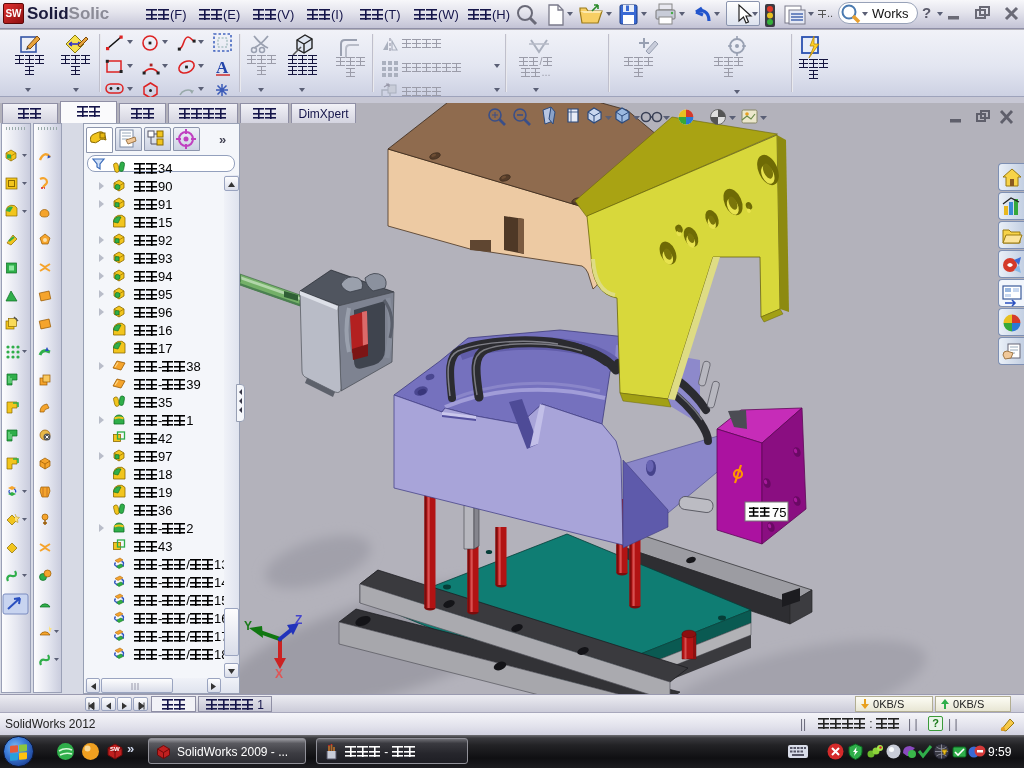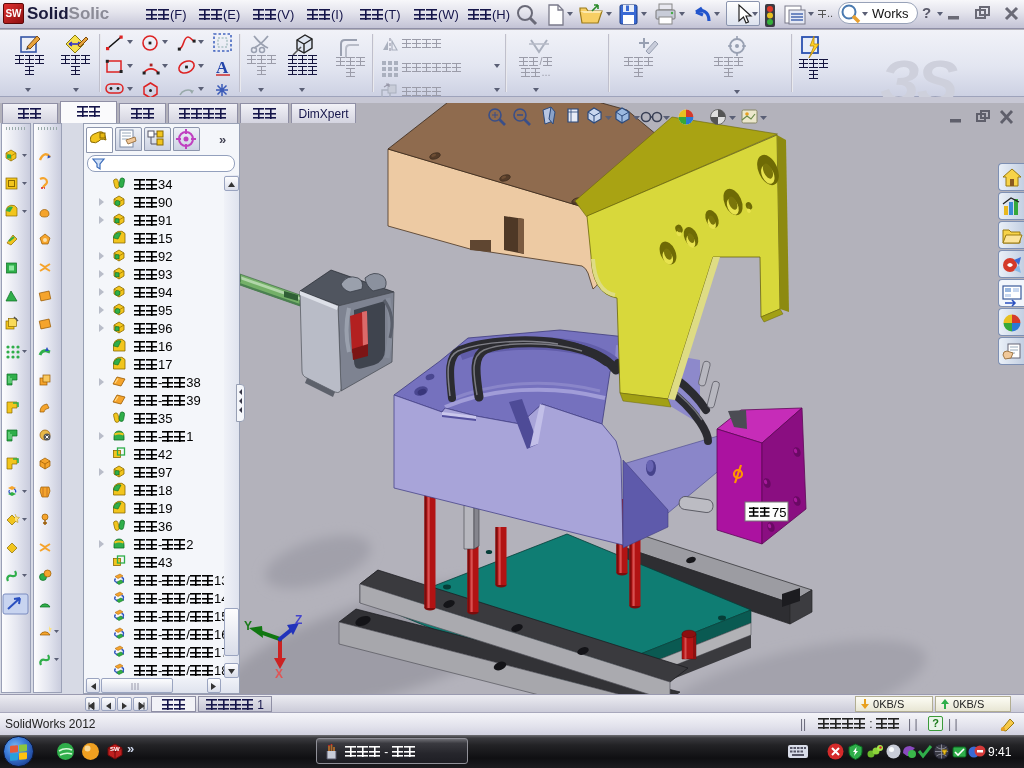--- a/index.html
+++ b/index.html
@@ -529,21 +529,20 @@
  <div class="rlbl dis" style="left:704px;top:26px;width:50px"><i class="c9"></i><i class="c9"></i><i class="c9"></i><br><i class="c9"></i></div>
  <div class="rdd" style="left:734px;top:60px"></div>
  <div class="rsep" style="left:791px"></div>
 
  <svg class="abs" style="left:800px;top:4px" width="26" height="26">
         <rect x="2" y="3" width="16" height="16" fill="#e8edf8" stroke="#2a50b0" stroke-width="1.8"></rect>
         <path d="M14 2 L10 12 L14 12 L9 24 L19 10 L14 10 Z" fill="#ffd024" stroke="#b8860b" stroke-width="0.8"></path>
       </svg>
  <div class="rlbl" style="left:789px;top:28px;width:50px"><i class="c9"></i><i class="c9"></i><i class="c9"></i><br><i class="c9"></i></div>
 
- <div class="abs" style="left:880px;top:16px;font-size:62px;font-style:italic;font-weight:bold;color:#ced0dc;letter-spacing:-3px">ЗS</div>
 </div>
 
 <div id="tabstrip" class="abs"></div>
 <div class="dtab" style="left:2px;width:56px"><i class="c"></i><i class="c"></i></div>
 <div class="dtab act" style="left:60px;width:57px"><i class="c"></i><i class="c"></i></div>
 <div class="dtab" style="left:119px;width:47px"><i class="c"></i><i class="c"></i></div>
 <div class="dtab" style="left:168px;width:70px"><i class="c"></i><i class="c"></i><i class="c"></i><i class="c"></i></div>
 <div class="dtab" style="left:240px;width:49px"><i class="c"></i><i class="c"></i></div>
 <div class="dtab" style="left:291px;width:65px">DimXpert</div>
 
@@ -792,21 +791,21 @@
         </svg></div>
   <div class="ptab" style="left:89px"><svg width="25" height="22">
           <circle cx="12" cy="11" r="7" fill="none" stroke="#c040c0" stroke-width="2"></circle>
           <circle cx="12" cy="11" r="2.5" fill="#c040c0"></circle>
           <path d="M12 1 v5 M12 16 v5 M2 11 h5 M17 11 h5" stroke="#c040c0" stroke-width="2"></path>
         </svg></div>
   <div class="abs" style="left:135px;top:8px;font-size:13px;font-weight:bold;color:#445">»</div>
   <div id="filter"><svg width="16" height="14" style="margin:1px 0 0 3px">
           <path d="M2 2 L13 2 L9 7 L9 12 L6 10 L6 7Z" fill="#cfe0f8" stroke="#3a6ab8" stroke-width="1.2"></path>
         </svg></div>
-  <div id="treebox" class="abs" style="left:1px;top:51px;width:139px;height:503px;overflow:hidden">
+  <div id="treebox" class="abs" style="left:1px;top:35px;width:139px;height:503px;overflow:hidden">
 <div class="trow" style="top:0px">
           <svg width="14" height="15">
             <use href="#gsplit"></use>
           </svg>
           <span class="lb"><i class="c"></i><i class="c"></i>34</span>
         </div>
 <div class="trow" style="top:18px">
           <s class="ar"></s>
           <svg width="14" height="15">
             <use href="#gextg"></use>
@@ -1099,20 +1098,27 @@
  <svg class="abs" style="left:81px;top:7px" width="19" height="19">
         <circle cx="9.5" cy="9.5" r="8.5" fill="#f0a020"></circle>
         <circle cx="6.5" cy="6.5" r="3" fill="#f8d898"></circle>
       </svg>
  <svg class="abs" style="left:105px;top:7px" width="19" height="19">
         <path d="M3 6 L10 2 L17 6 L17 13 L10 17 L3 13Z" fill="#c02020" stroke="#700a0a"></path>
         <path d="M3 6 L10 10 L17 6 M10 10 L10 17" stroke="#700a0a" fill="none"></path>
         <text x="5" y="9" font-size="6" fill="#fff" font-weight="bold">SW</text>
       </svg>
  <div class="abs" style="left:127px;top:6px;color:#cdd6ea;font-weight:bold;font-size:13px">»</div>
+ <div class="tkbtn" style="left:148px;width:158px;background:linear-gradient(180deg,#9a9aa0 0%,#5a5a60 18%,#3c3c42 60%,#2e2e34 100%)">
+  <svg class="abs" style="left:6px;top:5px" width="17" height="17">
+          <path d="M2.5 5 L8.5 1.5 L14.5 5 L14.5 11 L8.5 14.5 L2.5 11Z" fill="#c02020" stroke="#700a0a"></path>
+          <path d="M2.5 5 L8.5 8.5 L14.5 5 M8.5 8.5 L8.5 14.5" stroke="#700a0a" fill="none"></path>
+        </svg>
+  <div class="abs" style="left:28px;top:6px;white-space:nowrap">SolidWorks 2009 - ...</div>
+ </div>
  <div class="tkbtn" style="left:316px;width:152px;background:linear-gradient(180deg,#6e6e74 0%,#3a3a40 18%,#26262c 60%,#1e1e24 100%)">
   <svg class="abs" style="left:6px;top:5px" width="17" height="17">
           <path d="M4 7 L4 15 L13 15 L13 7" fill="#c8ccd8" stroke="#556"></path>
           <path d="M6 7 L6 2 M8.5 7 L8.5 1 M11 7 L11 3" stroke="#b06a2a" stroke-width="1.8"></path>
           <path d="M6 2 l0 -1 M8.5 1 l0 -1" stroke="#d22" stroke-width="1.5"></path>
         </svg>
   <div class="abs" style="left:28px;top:6px;white-space:nowrap;color:#fff"><i class="c" style="color:#fff"></i><i class="c" style="color:#fff"></i><i class="c" style="color:#fff"></i> - <i class="c" style="color:#fff"></i><i class="c" style="color:#fff"></i></div>
  </div>
  <svg class="abs" style="left:788px;top:10px" width="20" height="13">
         <rect x="0" y="0" width="20" height="13" rx="2" fill="#d8dce8"></rect>
@@ -1161,15 +1167,15 @@
       </svg>
  <svg class="abs" style="left:951px;top:8px" width="17" height="17">
         <rect x="2" y="4" width="13" height="10" rx="1.5" fill="#2fae4a" stroke="#0a6a20"></rect>
         <path d="M4 9 l3 3 l6 -6" stroke="#fff" stroke-width="1.6" fill="none"></path>
       </svg>
  <svg class="abs" style="left:968px;top:8px" width="18" height="17">
         <circle cx="6" cy="9" r="5.5" fill="#3a6ad4"></circle>
         <circle cx="12" cy="8" r="5.5" fill="#d43a3a"></circle>
         <rect x="9" y="7" width="6" height="2.5" fill="#fff"></rect>
       </svg>
- <div class="abs" style="left:988px;top:10px;color:#fff;font-size:12px">9:41</div>
+ <div class="abs" style="left:988px;top:10px;color:#fff;font-size:12px">9:59</div>
 </div>
 
 </div>
 </body></html>

